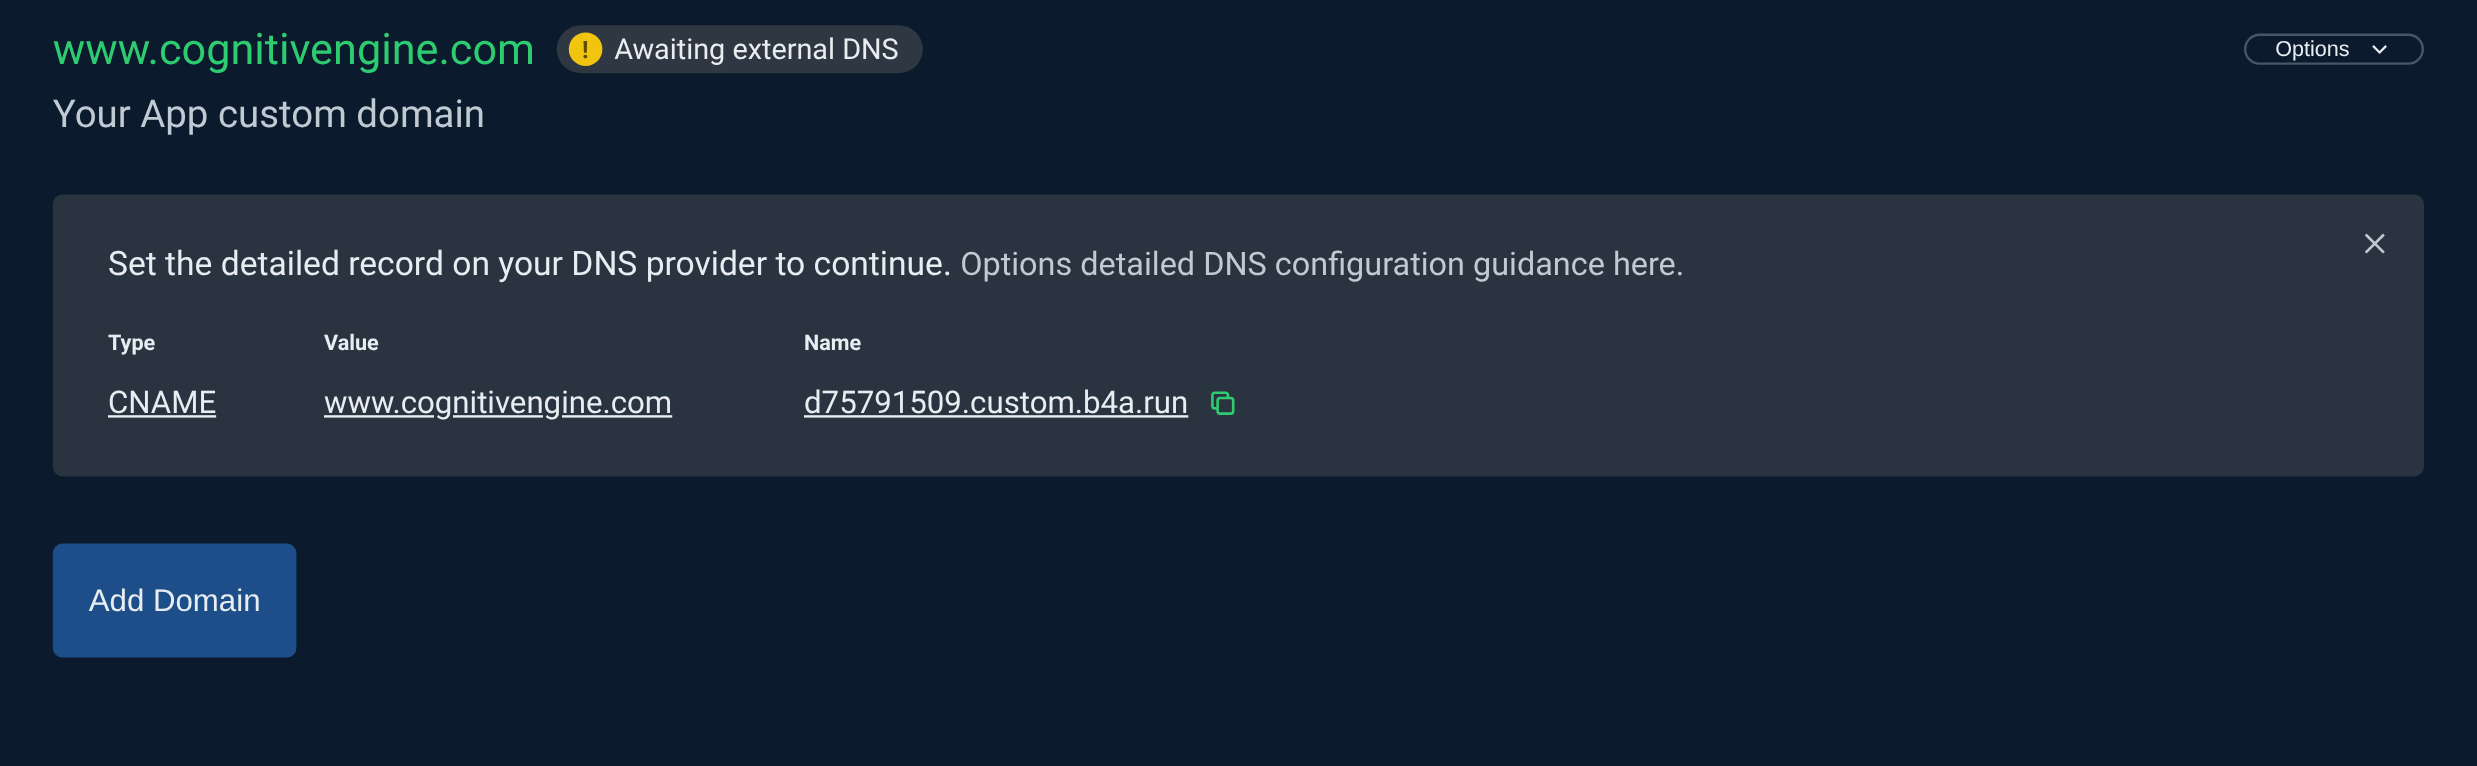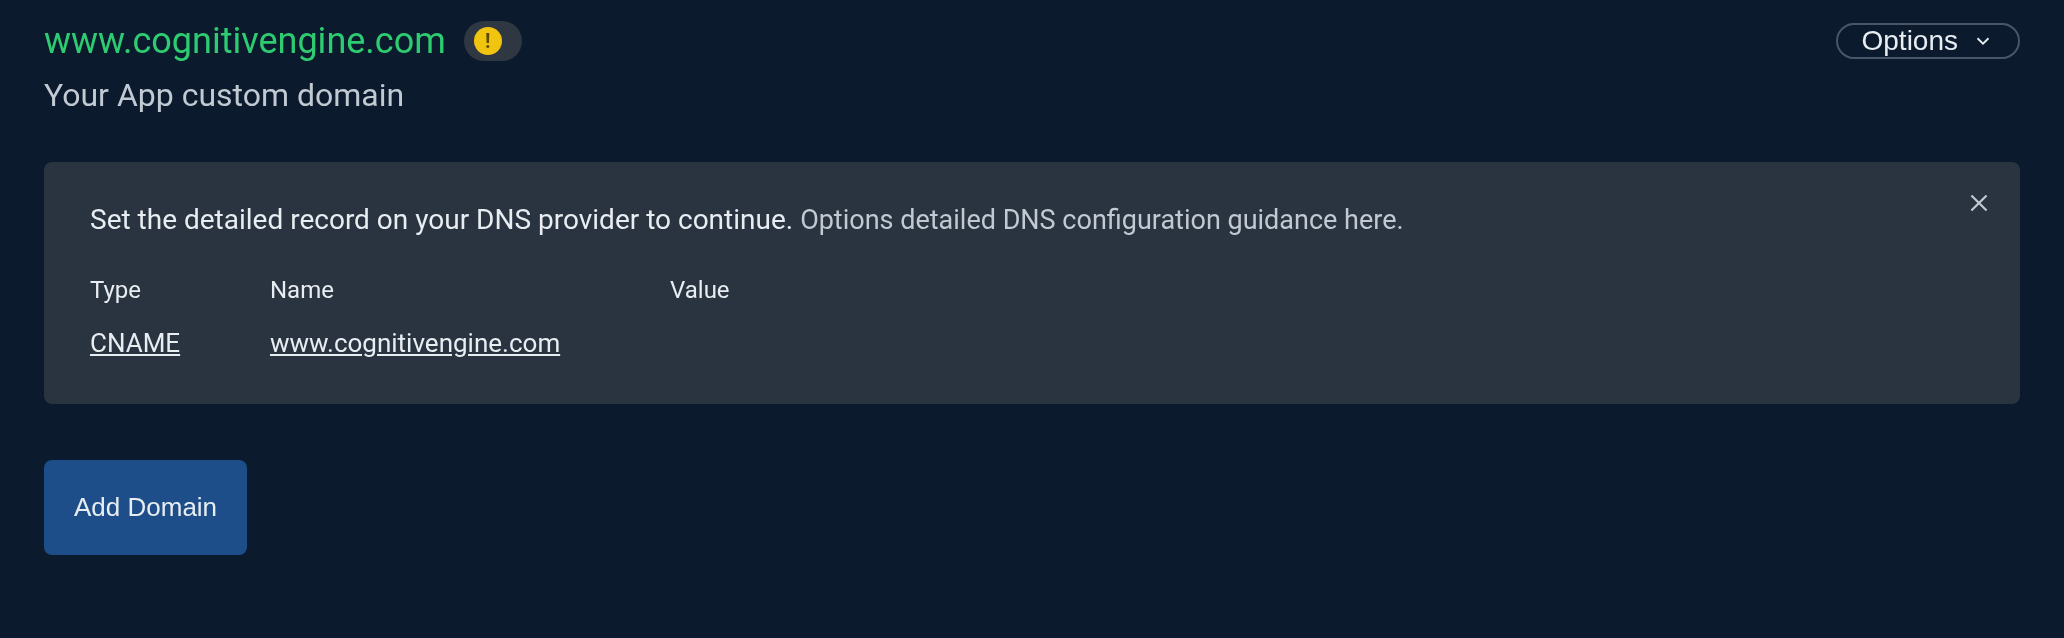--- a/index.html
+++ b/index.html
@@ -17,52 +17,53 @@
   html,body{margin:0;padding:0;background:var(--bg);color:var(--text);font-family:-apple-system,BlinkMacSystemFont,"Segoe UI",Roboto,Helvetica,Arial,sans-serif;}
   body{width:2064px;height:638px;box-sizing:border-box;padding:20px 44px 40px 44px;}
   
   .header-row{display:flex;align-items:center;gap:18px;}
   .domain{font-size:36px;font-weight:400;color:var(--green);}
   
   .badge{display:inline-flex;align-items:center;gap:10px;background:var(--badge-bg);border-radius:999px;padding:6px 20px 6px 10px;}
   .badge-icon{width:28px;height:28px;border-radius:50%;background:var(--warn);display:flex;align-items:center;justify-content:center;color:#5b4a00;font-weight:700;font-size:20px;}
   .badge-text{font-size:24px;color:var(--text);}
   
-  .options-btn{margin-left:auto;display:inline-flex;align-items:center;gap:14px;border:2px solid var(--border);border-radius:18px;background:transparent;color:var(--text);font-size:28px;padding:0 24px;cursor:pointer;}
+  .options-btn{margin-left:auto;display:inline-flex;align-items:center;gap:14px;border:2px solid var(--border);border-radius:18px;background:transparent;color:var(--text);font-size:18px;padding:0 24px;cursor:pointer;}
   .chevron{width:22px;height:22px;stroke:var(--text);}
   
   .subtitle{margin-top:14px;font-size:32px;color:var(--text-dim);}
   
   .panel{margin-top:48px;background:var(--panel);border-radius:8px;padding:38px 46px 46px 46px;position:relative;}
   
   .close-btn{position:absolute;top:24px;right:24px;background:none;border:none;cursor:pointer;padding:4px;}
   .close-icon{width:26px;height:26px;stroke:var(--text-dim);}
   
   .instruction{font-size:28px;color:var(--text);line-height:1.4;}
   .instruction .link{color:var(--text-dim);font-size:27px;cursor:pointer;text-decoration:none;}
   
   .dns-grid{display:grid;grid-template-columns:170px 390px auto;margin-top:36px;row-gap:24px;column-gap:10px;align-items:center;}
-  .col-head{font-size:24px;font-weight:400;color:var(--text);}
+  .col-head{font-size:18px;font-weight:700;color:var(--text);}
   .col-val{font-size:26px;color:var(--text);display:flex;align-items:center;gap:16px;text-decoration:underline;}
   
   .copy-btn{background:none;border:none;cursor:pointer;padding:0;display:inline-flex;}
   .copy-icon{width:26px;height:26px;stroke:var(--green);fill:none;}
   
   .add-btn{margin-top:56px;background:var(--accent-blue);color:var(--text);border:none;border-radius:8px;font-size:26px;padding:32px 30px;cursor:pointer;}
 </style>
 </head>
 <body>
 
 
 
 <div class="header-row">
   <span class="domain">www.cognitivengine.com</span>
 
   <span class="badge">
     <span class="badge-icon">!</span>
+    <span class="badge-text">Awaiting external DNS</span>
   </span>
 
   <button class="options-btn">
     <span>Options</span>
     <svg class="chevron" viewBox="0 0 24 24" fill="none" stroke-width="2">
         <polyline points="6 9 12 15 18 9"></polyline>
       </svg>
   </button>
 </div>
 
@@ -76,24 +77,33 @@
       </svg>
   </button>
 
   <div class="instruction">
     <span>Set the detailed record on your DNS provider to continue.</span>
     <a class="link">Options detailed DNS configuration guidance here.</a>
   </div>
 
   <div class="dns-grid">
     <div class="col-head">Type</div>
+    <div class="col-head">Value</div>
     <div class="col-head">Name</div>
-    <div class="col-head">Value</div>
 
     <div class="col-val">CNAME</div>
     <div class="col-val">www.cognitivengine.com</div>
+    <div class="col-val">
+      <span>d75791509.custom.b4a.run</span>
+      <button class="copy-btn">
+        <svg class="copy-icon" viewBox="0 0 24 24" stroke-width="2">
+            <rect x="8" y="8" width="12" height="12" rx="2"></rect>
+            <path d="M16 8 V6 a2 2 0 0 0 -2 -2 H6 a2 2 0 0 0 -2 2 v8 a2 2 0 0 0 2 2 h2"></path>
+          </svg>
+      </button>
+    </div>
   </div>
 </div>
 
 <button class="add-btn">Add Domain</button>
 
 
 
 
 </body></html>

